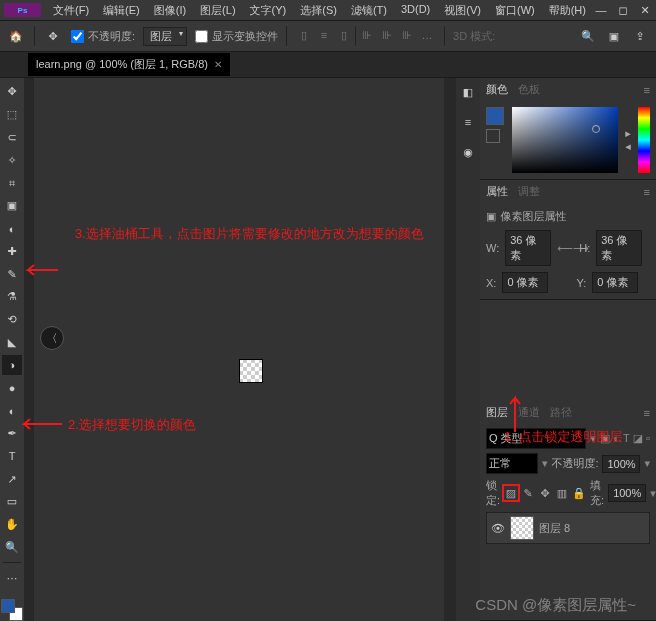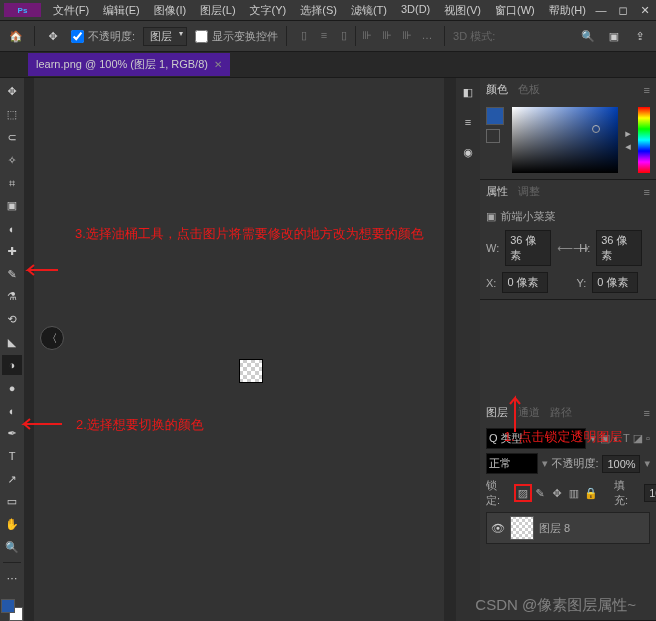--- a/index.html
+++ b/index.html
@@ -13,21 +13,21 @@
 .optbar { height: 32px; background: #383838; border-top: 1px solid #1a1a1a; border-bottom: 1px solid #1a1a1a; display: flex; align-items: center; padding: 0 6px; gap: 8px; }
 .opt-icon { width: 20px; height: 20px; display: flex; align-items: center; justify-content: center; color: #ccc; }
 .opt-sep { width: 1px; height: 20px; background: #222; }
 .opt-check { display: flex; align-items: center; gap: 4px; }
 .opt-select { background: #333; border: 1px solid #222; padding: 1px 14px 1px 6px; color: #ccc; position: relative; }
 .opt-select::after { content: "▾"; position: absolute; right: 3px; font-size: 8px; }
 .opt-align { display: flex; gap: 2px; }
 .opt-align-btn { width: 18px; height: 18px; display: flex; align-items: center; justify-content: center; color: #777; }
 .optbar-right { margin-left: auto; display: flex; gap: 6px; }
 .tabbar { height: 26px; background: #282828; border-bottom: 1px solid #1a1a1a; display: flex; align-items: center; padding-left: 28px; }
-.tab { padding: 4px 8px; background: #4c1d95; color: #ccc; display: flex; align-items: center; gap: 6px; }
+.tab { padding: 4px 8px; background: #000000; color: #ccc; display: flex; align-items: center; gap: 6px; }
 .tab-close { color: #888; cursor: pointer; font-size: 10px; }
 .main { display: flex; height: calc(100% - 78px); }
 .toolbar { width: 24px; background: #383838; display: flex; flex-direction: column; align-items: center; padding-top: 4px; gap: 3px; }
 .tool { width: 20px; height: 20px; display: flex; align-items: center; justify-content: center; color: #ccc; cursor: pointer; position: relative; }
 .tool.sel { background: #1e1e1e; }
 .tool-sep { width: 18px; height: 1px; background: #222; margin: 2px 0; }
 .color-swatches { margin-top: 4px; position: relative; width: 22px; height: 26px; }
 .swatch-bg { position: absolute; right: 0; bottom: 0; width: 14px; height: 14px; background: #fff; border: 1px solid #555; }
 .swatch-fg { position: absolute; left: 0; top: 4px; width: 14px; height: 14px; background: #2458a8; border: 1px solid #555; }
 .sw-mini { position: absolute; top: -2px; left: 2px; width: 8px; height: 8px; }
@@ -52,21 +52,21 @@
 .cp-hue { width: 12px; height: 66px; background: linear-gradient(#f00,#ff0,#0f0,#0ff,#00f,#f0f,#f00); }
 .cp-arrows { width: 8px; display: flex; flex-direction: column; align-items: center; justify-content: center; height: 66px; }
 .props-body { padding: 6px; }
 .props-row { display: flex; gap: 6px; align-items: center; margin-top: 6px; }
 .props-input { background: #282828; border: 1px solid #1a1a1a; padding: 2px 4px; color: #ccc; width: 46px; }
 .props-link { width: 16px; text-align: center; color: #888; }
 .layers-body { padding: 4px 6px; }
 .layers-row { display: flex; gap: 4px; align-items: center; margin-bottom: 4px; }
 .layers-select { flex: 1; background: #000000; border: 1px solid #1a1a1a; padding: 2px 2px; color: #ccc; }
 .layers-mini-icons { display: flex; gap: 3px; color: #888; }
-.lock-row { display: flex; align-items: center; gap: 16px; }
+.lock-row { display: flex; align-items: center; gap: 4px; }
 .lock-icons { display: flex; gap: 3px; }
 .lock-icon { width: 14px; height: 14px; display: flex; align-items: center; justify-content: center; color: #aaa; }
 .lock-icon.boxed { outline: 2px solid #eb1919; }
 .layer-item { display: flex; align-items: center; gap: 6px; background: #3d3d3d; padding: 4px; border: 1px solid #222; }
 .layer-thumb { width: 22px; height: 22px; background: repeating-conic-gradient(#ccc 0% 25%, #fff 0% 50%) 50% / 6px 6px; outline: 1px solid #555; }
 .eye { color: #ccc; }
 .annot { position: absolute; color: #eb1919; font-size: 13px; font-weight: 500; pointer-events: none; }
 .arrow-svg { position: absolute; pointer-events: none; }
 .watermark { position: absolute; right: 20px; bottom: 6px; color: #c0c0c0; font-size: 15px; opacity: 0.55; }
 .spacer-panel { flex: 1; background: #333; }
@@ -205,21 +205,21 @@
 
     <div class="panel">
       <div class="panel-hdr">
         <span class="panel-tab">属性</span>
         <span class="panel-tab dim">调整</span>
         <span class="panel-menu">≡</span>
       </div>
       <div class="props-body">
         <div style="display:flex;gap:4px;align-items:center">
           <span>▣</span>
-          <span>前端小菜菜</span>
+          <span>像素图层属性</span>
         </div>
         <div class="props-row">
           <span>W:</span>
           <span class="props-input">36 像素</span>
           <span class="props-link">⟵⟶</span>
           <span>H:</span>
           <span class="props-input">36 像素</span>
         </div>
         <div class="props-row">
           <span>X:</span>
@@ -282,19 +282,19 @@
   </div>
 </div>
 
 <svg class="arrow-svg" style="left:20px;top:260px" width="40" height="20">
     <path d="M38 10 L8 10 L14 5 M8 10 L14 15" stroke="#eb1919" stroke-width="2" fill="none"></path>
   </svg>
 <svg class="arrow-svg" style="left:18px;top:416px" width="46" height="16">
     <path d="M44 8 L6 8 L12 3 M6 8 L12 13" stroke="#eb1919" stroke-width="2" fill="none"></path>
   </svg>
 <div class="annot" style="left:75px;top:225px">3.选择油桶工具，点击图片将需要修改的地方改为想要的颜色</div>
-<div class="annot" style="left:76px;top:416px">2.选择想要切换的颜色</div>
+<div class="annot" style="left:68px;top:416px">2.选择想要切换的颜色</div>
 <div class="annot" style="left:504px;top:428px">1. 点击锁定透明图层</div>
 <svg class="arrow-svg" style="left:500px;top:390px" width="30" height="44">
     <path d="M15 42 L15 8 L10 14 M15 8 L20 14" stroke="#eb1919" stroke-width="2" fill="none"></path>
   </svg>
 
 <div class="watermark">CSDN @像素图层属性~</div>
 
 </body></html>

